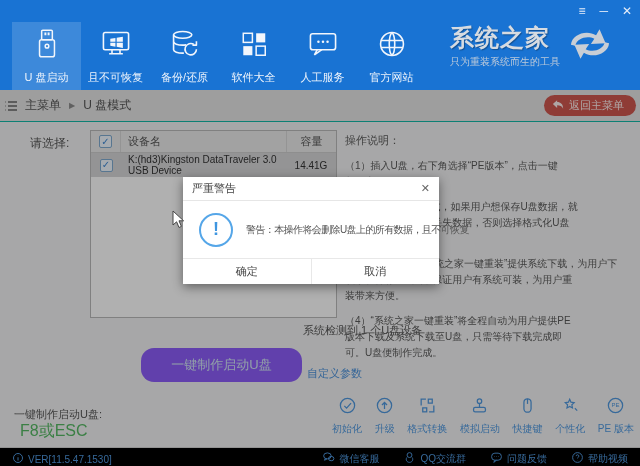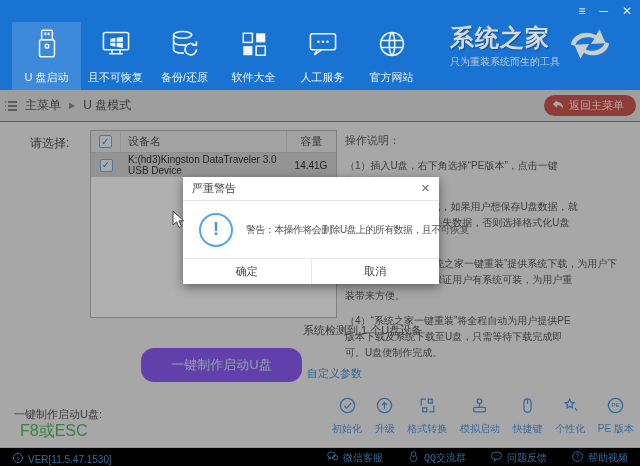--- a/index.html
+++ b/index.html
@@ -55,21 +55,21 @@
   
   .shortcut-label { position:absolute; left:14px; top:317px; font-size:11px; color:#555; }
   .shortcut-keys { position:absolute; left:20px; top:331px; font-size:16px; color:#55b763; }
   .tools-row { position:absolute; left:332px; right:6px; top:306px; display:flex; justify-content:space-between; }
   .tool { display:flex; flex-direction:column; align-items:center; gap:3px; color:#4f97dd; cursor:pointer; }
   .tool svg { stroke:#4f97dd; }
   .tool-label { font-size:10px; white-space:nowrap; }
 
   .statusbar { position:absolute; left:0; right:0; bottom:0; height:19px; background:#000000; border-top:1px solid #d2d2d2; display:flex; align-items:flex-end; padding:0 12px; font-size:10px; color:#4f97dd; }
   .ver { display:flex; align-items:center; gap:4px; }
-  .status-links { margin-left:auto; display:flex; gap:24px;font-family:Liberation Mono, monospace; }
+  .status-links { margin-left:auto; display:flex; gap:24px; }
   .status-link { display:flex; align-items:center; gap:4px; cursor:pointer; }
   .status-link svg { stroke:#4f97dd; }
 
   
   .dim-overlay { position:absolute; inset:0; background:rgba(0,0,0,0.30); z-index:5; }
   .dialog { position:absolute; left:183px; top:87px; width:256px; height:107px; background:#ffffff; z-index:10; box-shadow:0 3px 10px rgba(0,0,0,.45); display:flex; flex-direction:column; }
   .dlg-titlebar { height:24px; display:flex; align-items:center; padding:0 9px; border-bottom:1px solid #e6e6e6; }
   .dlg-title { font-size:11px; color:#444; }
   .dlg-close { margin-left:auto; font-size:11px; color:#666; cursor:pointer; }
   .dlg-body { flex:1; display:flex; align-items:center; padding:0 8px 0 16px; gap:13px; }

